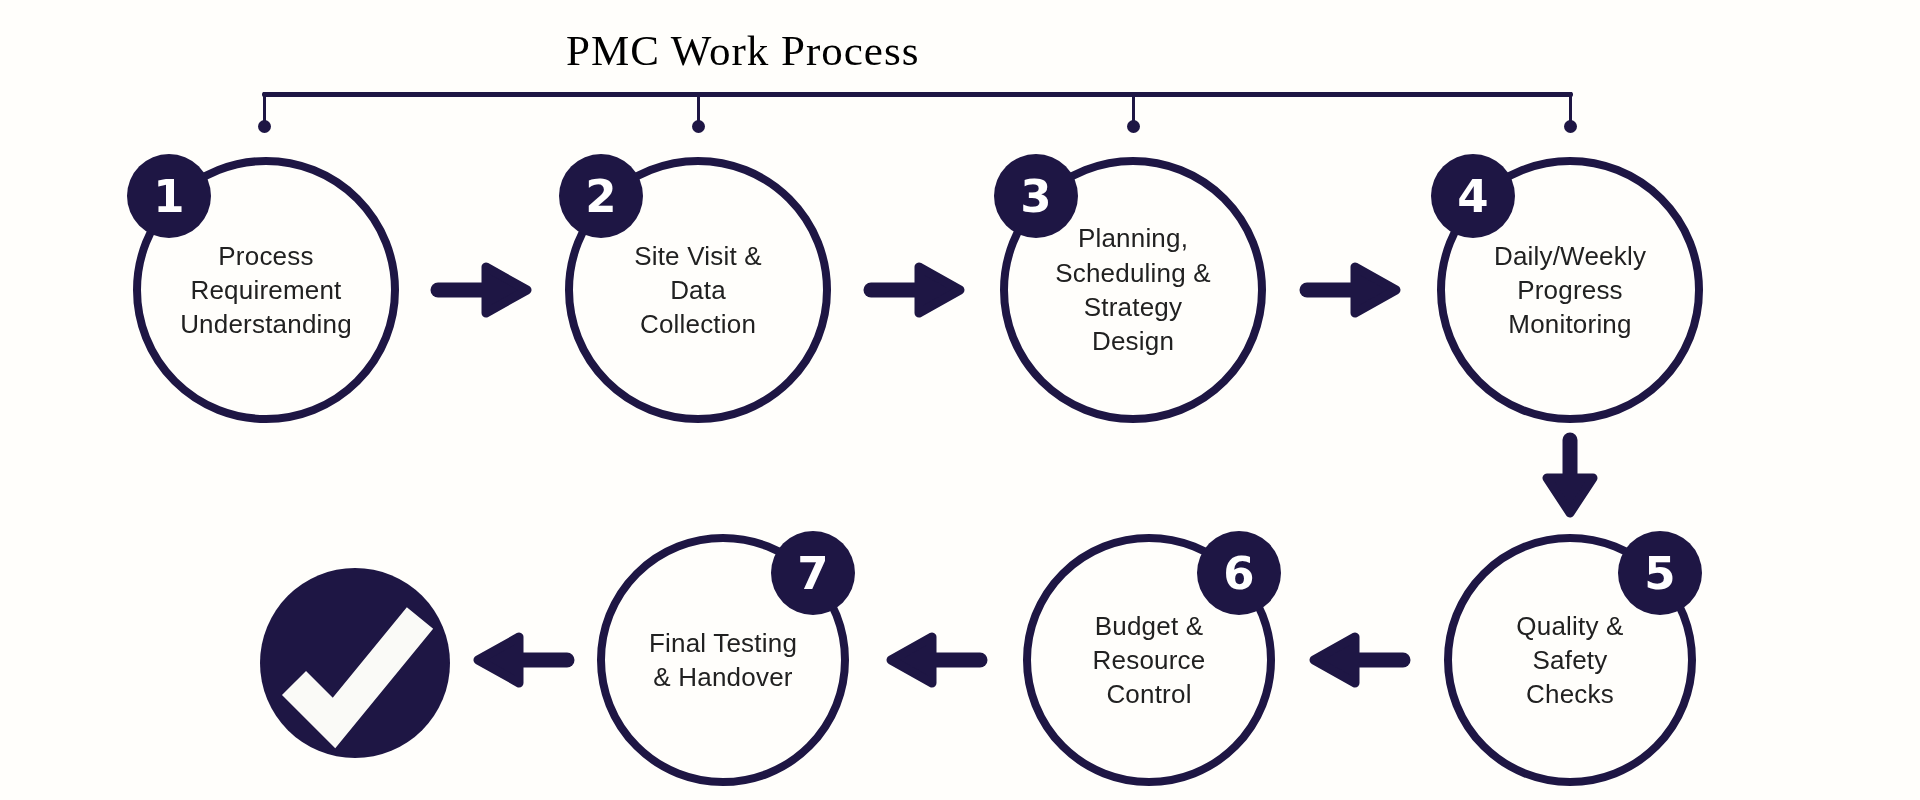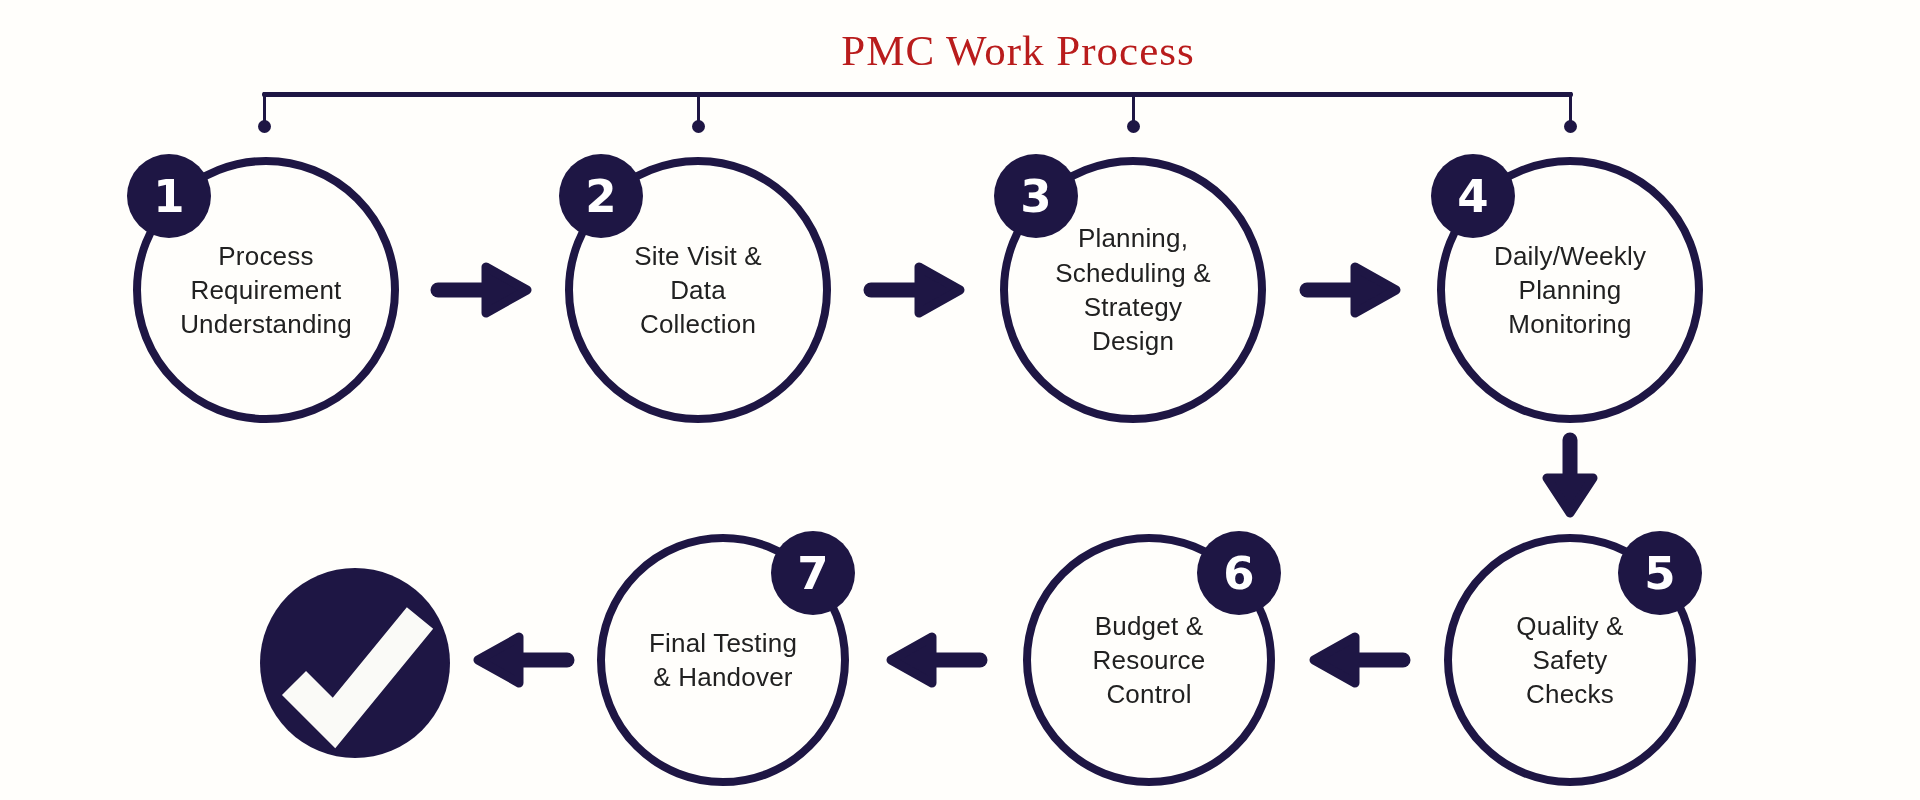--- a/index.html
+++ b/index.html
@@ -6,25 +6,25 @@
   body{
     width:1920px;height:800px;
     background:#fffefb;
     font-family:"Liberation Sans", sans-serif;
     overflow:hidden;
   }
   .canvas{position:relative;width:1920px;height:800px;}
 
   
   .title{
-    position:absolute;left:618px;top:26px;width:800px;
-    text-align:center;
+    position:absolute;left:566px;top:26px;width:800px;
+    text-align:left;
     font-family:"Liberation Serif", serif;
     font-size:43px;font-weight:500;letter-spacing:1px;
-    color:#b91c1c;
+    color:#000000;
   }
 
   
   .bracket-h{
     position:absolute;left:262px;top:92px;width:1311px;height:5px;
     background:#1e1644;border-radius:2px;
   }
   .tick{position:absolute;top:92px;width:3px;height:32px;background:#1e1644;}
   .tick-dot{position:absolute;top:120px;width:13px;height:13px;border-radius:50%;background:#1e1644;}
 
@@ -108,21 +108,21 @@
 Scheduling &amp;
 Strategy
 Design</div>
     </div>
     <div class="badge badge-left">3</div>
   </div>
 
   <div class="step" style="left:1437px;top:157px;">
     <div class="ring ring-lg">
       <div class="step-label">Daily/Weekly
-Planning
+Progress
 Monitoring</div>
     </div>
     <div class="badge badge-left">4</div>
   </div>
 
   <div class="step" style="left:1444px;top:534px;">
     <div class="ring ring-md">
       <div class="step-label">Quality &amp;
 Safety
 Checks</div>

